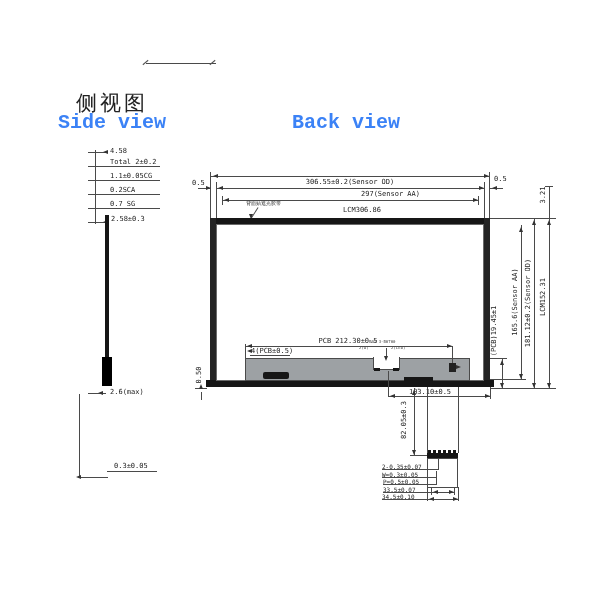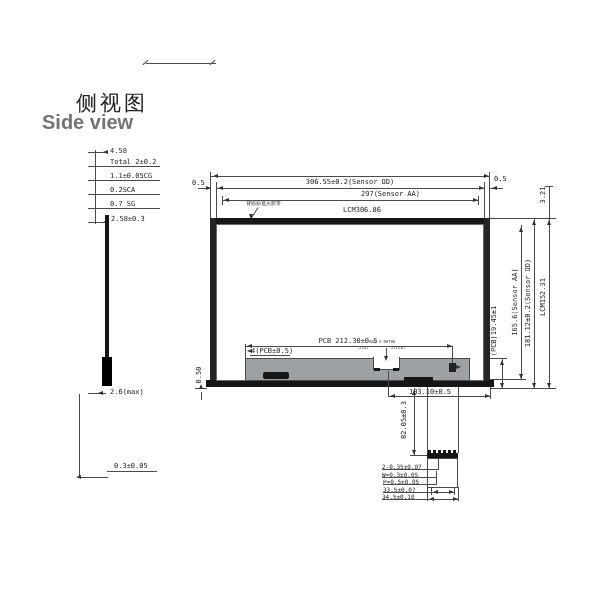--- a/index.html
+++ b/index.html
@@ -11,22 +11,22 @@
   .dim6{position:absolute;font-size:6px;line-height:7px;color:#222;white-space:nowrap;}
   .cen{text-align:center;}
   .rot{transform:rotate(-90deg);transform-origin:center center;height:10px;}
   .a{position:absolute;width:0;height:0;border:2px solid transparent;}
   .a-r{border-left:5px solid #333;}
   .a-l{border-right:5px solid #333;}
   .a-u{border-bottom:5px solid #333;border-left-width:2px;border-right-width:2px;}
   .a-d{border-top:5px solid #333;border-left-width:2px;border-right-width:2px;}
   .title-zh{position:absolute;font-family:"DejaVu Serif","DejaVu Sans",serif;font-size:21px;
             letter-spacing:3px;color:#222;text-align:center;width:140px;}
-  .title-en{position:absolute;font-family:Liberation Sans, sans-serif;font-size:20px;
-            font-weight:bold;color:#737373;width:140px;}
+  .title-en{position:absolute;font-family:Liberation Mono, monospace;font-size:20px;
+            font-weight:bold;color:#3b82f6;text-align:center;width:140px;}
   .tiny{position:absolute;font-size:4px;line-height:5px;color:#444;white-space:nowrap;}
   .note{position:absolute;font-size:5px;line-height:6px;color:#333;letter-spacing:0;white-space:nowrap;
         font-family:"DejaVu Sans","Liberation Sans",sans-serif;}
   .bar{position:absolute;background:#161616;}
   .pcb{position:absolute;background:#9da1a4;border:1px solid #4a4a4a;box-sizing:border-box;}
   .white{position:absolute;background:#fff;}
   .slash{position:absolute;width:7px;height:1px;background:#555;transform:rotate(-40deg);}
 </style>
 </head>
 <body>
@@ -63,20 +63,21 @@
   <div class="hl" style="left:88px;top:393px;width:18px;"></div>
   <div class="a a-l" style="left:96px;top:391px;"></div>
   <div class="dim" style="left:110px;top:388px;">2.6(max)</div>
 
   <div class="vl" style="left:79px;top:394px;height:84px;"></div>
   <div class="dim" style="left:108px;top:462px;margin-left:6px;">0.3±0.05</div>
   <div class="hl" style="left:107px;top:471px;width:50px;"></div>
   <div class="hl" style="left:79px;top:477px;width:29px;"></div>
   <div class="a a-l" style="left:74px;top:475px;"></div>
 
+  <div class="title-en" style="left:276px;top:111px;">Back view</div>
 
   <div class="vl" style="left:210px;top:172px;height:46px;"></div>
   <div class="vl" style="left:489px;top:172px;height:46px;"></div>
   <div class="dim cen" style="left:302px;top:166px;width:120px;margin-top:40px;">LCM306.86</div>
   <div class="hl" style="left:211px;top:176px;width:278px;"></div>
   <div class="a a-l" style="left:211px;top:174px;"></div>
   <div class="a a-r" style="left:484px;top:174px;"></div>
 
   <div class="vl" style="left:216px;top:182px;height:36px;"></div>
   <div class="vl" style="left:484px;top:182px;height:36px;"></div>

